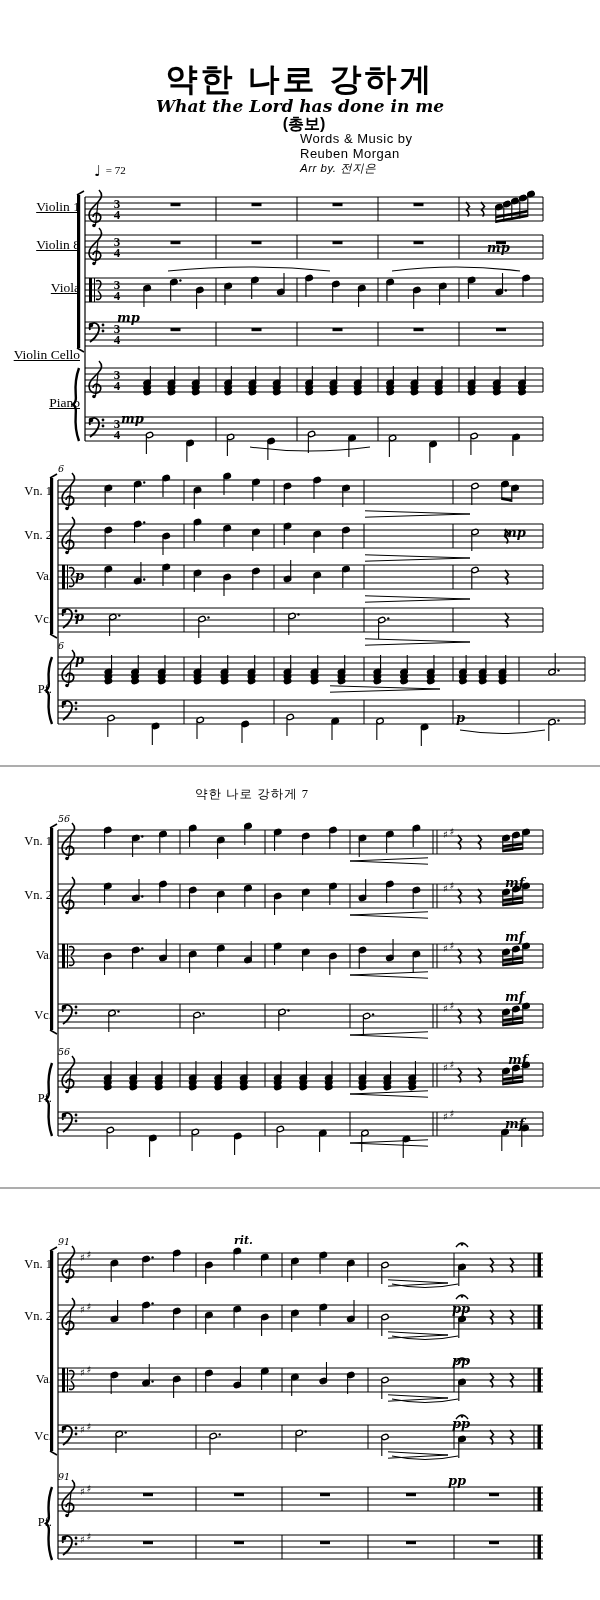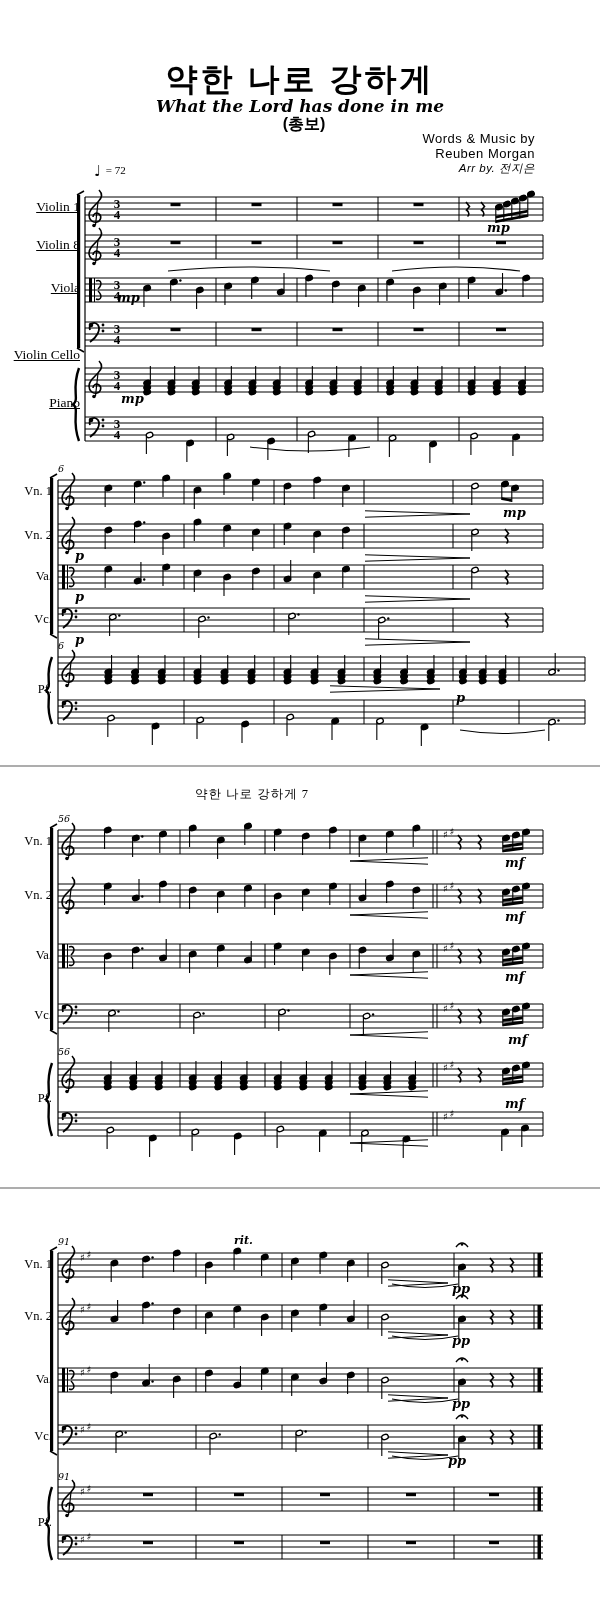--- a/index.html
+++ b/index.html
@@ -5,28 +5,28 @@
   html,body{margin:0;padding:0;background:#fff;}
   #page{position:relative;width:600px;height:1600px;background:#fff;overflow:hidden;
         font-family:"Liberation Serif",serif;color:#000;}
   .abs{position:absolute;}
   #title{left:0;top:58px;width:600px;text-align:center;font-family:"Liberation Sans",sans-serif;
          font-weight:bold;font-size:32px;letter-spacing:3px;}
   #subtitle{left:0;top:96px;width:600px;text-align:center;font-family:"DejaVu Serif",serif;
             font-style:italic;font-weight:bold;font-size:17px;}
   #scorelabel{left:4px;top:114px;width:600px;text-align:center;font-family:"Liberation Sans",sans-serif;
               font-weight:bold;font-size:16px;}
-  .credit{left:300px;top:0;width:235px;text-align:right;font-family:"Liberation Sans",sans-serif;
+  .credit{left:300px;top:0;width:235px;font-family:"Liberation Sans",sans-serif;
           font-size:13px;letter-spacing:0.5px;}
   .credit.it{font-style:italic;font-size:11.5px;}
   #tempo{left:94px;top:162px;font-family:"DejaVu Sans",sans-serif;font-size:15px;}
   #tempo .eq{font-size:11px;font-family:"Liberation Serif",serif;vertical-align:2px;text-align:center;}
   .lbl{font:13.5px "Liberation Serif",serif;width:78px;text-align:right;white-space:nowrap;text-decoration:underline;}
   .lblsm{font:12.5px "Liberation Serif",serif;width:50px;text-align:right;white-space:nowrap;}
-  .dyn{font:italic bold 13px "DejaVu Serif",serif;}
+  .dyn{font:italic bold 13px "DejaVu Serif",serif;margin-top:20px;}
   .mnum{font:italic 9.5px "DejaVu Serif",serif;}
   .phead{font:12.5px "Liberation Serif",serif;width:504px;text-align:center;letter-spacing:1px;}
   .rit{font:italic bold 11px "DejaVu Serif",serif;}
   .divider{left:0;width:600px;height:2px;background:#adadad;}
   svg{position:absolute;left:0;top:0;}
 </style>
 </head>
 <body>
 
 <div id="page">

